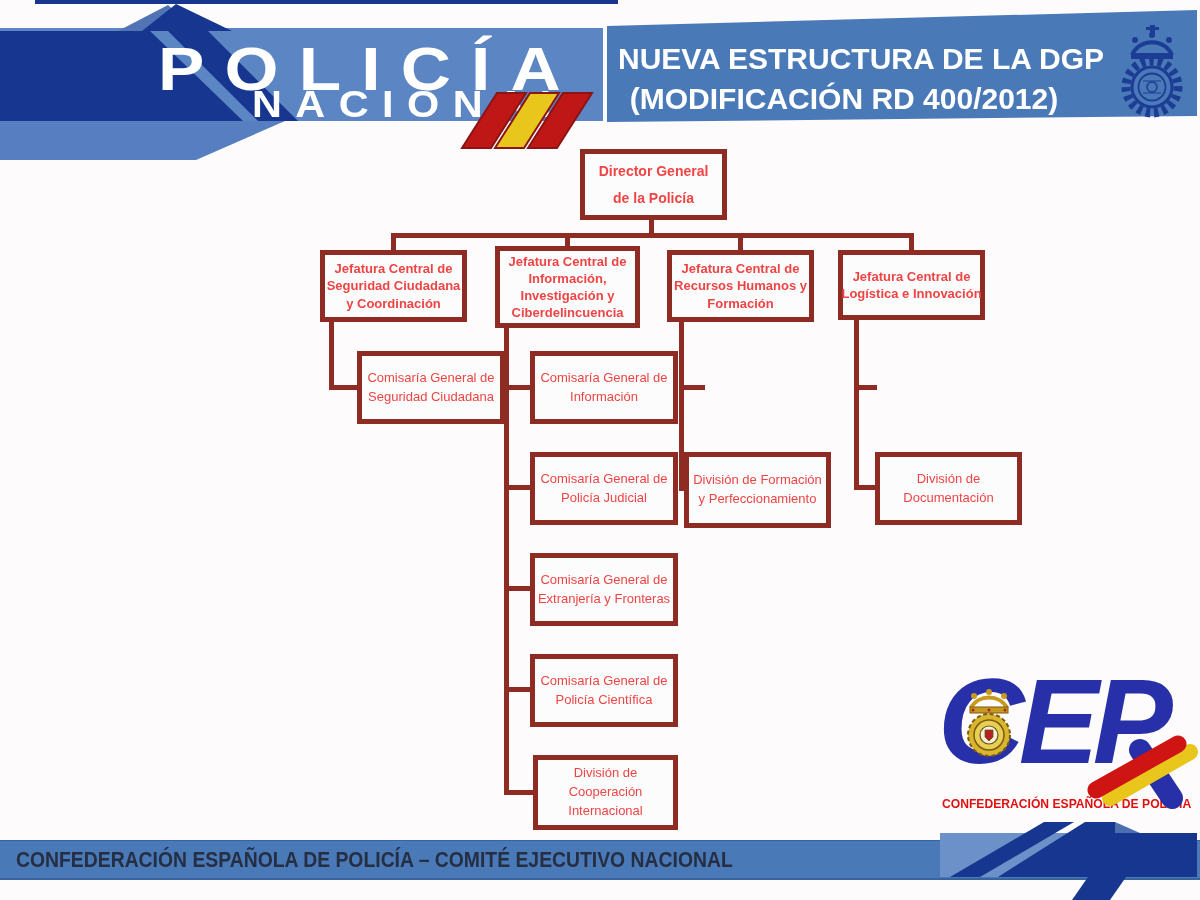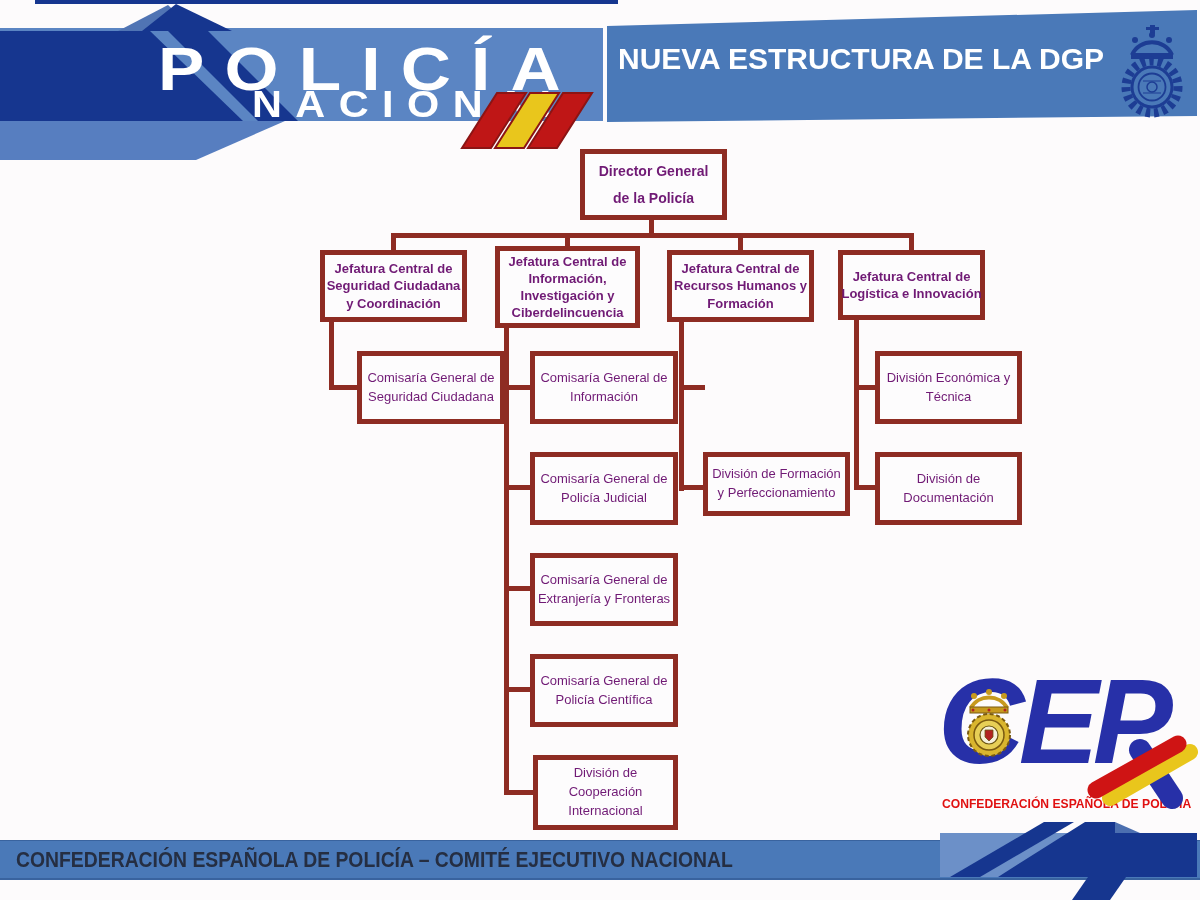--- a/index.html
+++ b/index.html
@@ -23,21 +23,21 @@
   
   .title{
     position:absolute;left:618px;top:39px;width:452px;text-align:center;color:#ffffff;
     font-weight:bold;font-size:30px;line-height:40px;z-index:3;white-space:nowrap;
   }
   
   .cn{position:absolute;background:#8e2c23;z-index:3;}
   .obox{
     position:absolute;background:#fdfcfd;border:5px solid #8e2c23;box-sizing:border-box;
     display:flex;align-items:center;justify-content:center;text-align:center;
-    color:#701a75;font-size:13px;line-height:1.45;white-space:nowrap;z-index:3;
+    color:#ef4444;font-size:13px;line-height:1.45;white-space:nowrap;z-index:3;
   }
   .obox.b{font-weight:bold;line-height:1.32;}
   .obox.dir{font-weight:bold;font-size:14px;line-height:1.9;}
   
   .cepword{
     position:absolute;left:938px;top:652px;color:#2730a8;font-weight:bold;font-style:italic;
     font-size:120px;letter-spacing:-6px;z-index:3;white-space:nowrap;
   }
   .cepcaption{
     position:absolute;left:942px;top:797px;width:242px;text-align:center;color:#e01010;
@@ -90,20 +90,21 @@
   <div class="wm2">NACIONAL</div>
 
   <svg class="layer z4" width="1200" height="900" viewBox="0 0 1200 900">
     <polygon points="462,148 497,93 526,93 491,148" fill="#bf1616" stroke="#8c1414" stroke-width="2"></polygon>
     <polygon points="495,148 530,93 559,93 524,148" fill="#e9c61c" stroke="#8c1414" stroke-width="2"></polygon>
     <polygon points="528,148 563,93 592,93 557,148" fill="#bf1616" stroke="#8c1414" stroke-width="2"></polygon>
   </svg>
 
   <div class="title">
     <div>NUEVA ESTRUCTURA DE LA DGP</div>
+    <div>(MODIFICACIÓN RD 400/2012)</div>
   </div>
 
   <svg class="layer z4" style="left:1110px;top:25px;" width="85" height="95" viewBox="0 0 85 95">
     <g fill="none" stroke="#1d3d94">
       <rect x="40" y="0" width="5" height="9" fill="#1d3d94" stroke="none"></rect>
       <rect x="36" y="2" width="13" height="3" fill="#1d3d94" stroke="none"></rect>
       <circle cx="25" cy="15" r="3" fill="#1d3d94" stroke="none"></circle>
       <circle cx="42" cy="10" r="3" fill="#1d3d94" stroke="none"></circle>
       <circle cx="59" cy="15" r="3" fill="#1d3d94" stroke="none"></circle>
       <path d="M22,30 C29,13 55,13 62,30" stroke-width="4"></path>
@@ -149,23 +150,22 @@
   <div class="obox b" style="left:838px;top:250px;width:147px;height:70px">Jefatura Central de<br>Logística e Innovación</div>
 
   <div class="obox" style="left:357px;top:351px;width:148px;height:73px">Comisaría General de<br>Seguridad Ciudadana</div>
 
   <div class="obox" style="left:530px;top:351px;width:148px;height:73px">Comisaría General de<br>Información</div>
   <div class="obox" style="left:530px;top:452px;width:148px;height:73px">Comisaría General de<br>Policía Judicial</div>
   <div class="obox" style="left:530px;top:553px;width:148px;height:73px">Comisaría General de<br>Extranjería y Fronteras</div>
   <div class="obox" style="left:530px;top:654px;width:148px;height:73px">Comisaría General de<br>Policía Científica</div>
   <div class="obox" style="left:533px;top:755px;width:145px;height:75px">División de<br>Cooperación<br>Internacional</div>
 
-  <div class="obox" style="left:703px;top:452px;width:147px;height:64px">División de Formación<br>y Perfeccionamiento</div>
+  <div class="obox" style="left:684px;top:452px;width:147px;height:76px">División de Formación<br>y Perfeccionamiento</div>
 
-  <div class="obox" style="left:875px;top:351px;width:147px;height:73px">División Económica y<br>Técnica</div>
   <div class="obox" style="left:875px;top:452px;width:147px;height:73px">División de<br>Documentación</div>
 
   <div class="cepword">CEP</div>
 
   <svg class="layer z4" style="left:958px;top:688px;" width="62" height="74" viewBox="0 0 62 74">
     <circle cx="16" cy="8" r="3" fill="#c79a1e"></circle>
     <circle cx="31" cy="4" r="3" fill="#c79a1e"></circle>
     <circle cx="46" cy="8" r="3" fill="#c79a1e"></circle>
     <path d="M13,20 C20,6 42,6 49,20" fill="none" stroke="#c79a1e" stroke-width="4"></path>
     <rect x="12" y="19" width="38" height="6" fill="#c79a1e" stroke="#7a5a10" stroke-width="1"></rect>

